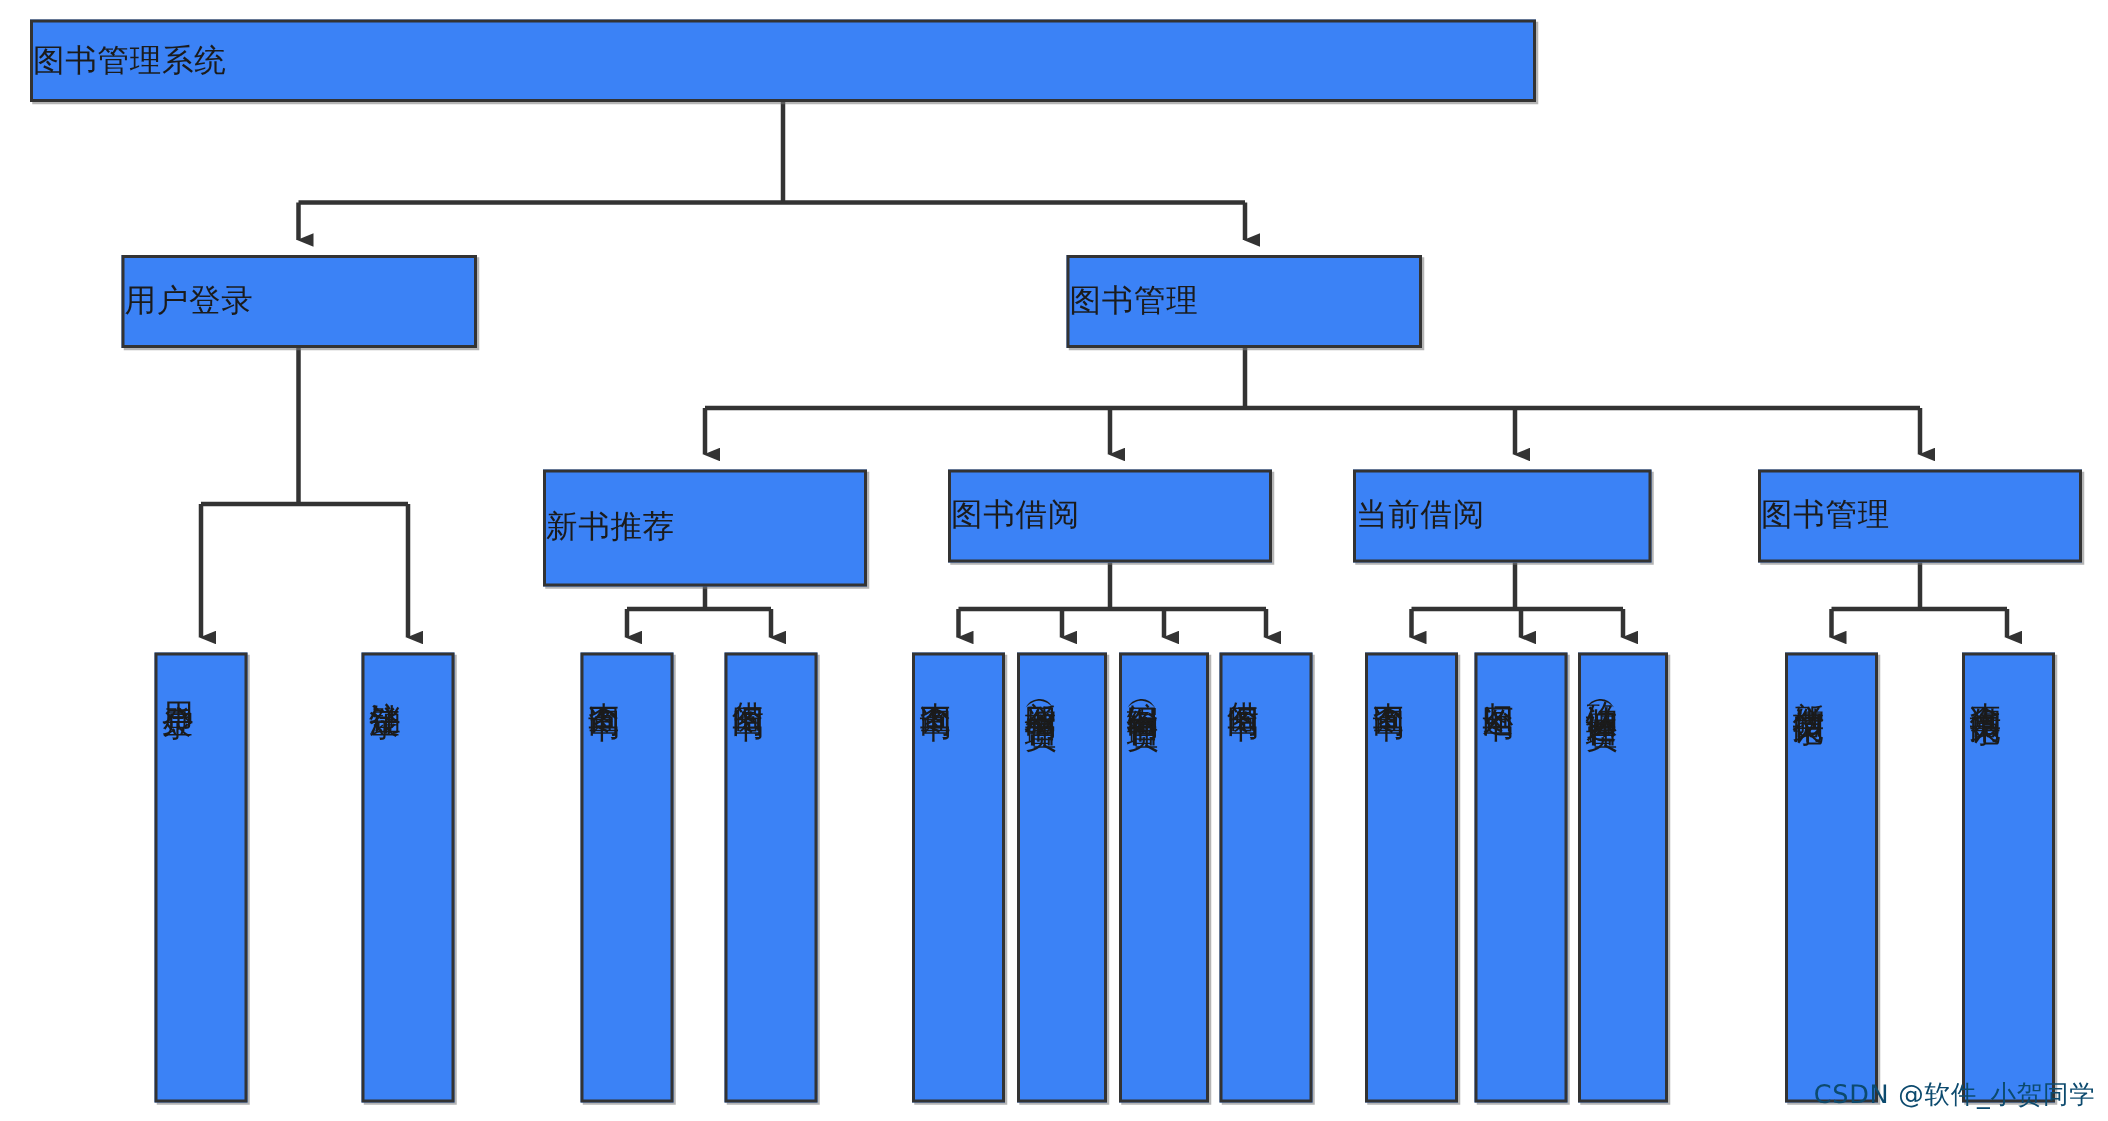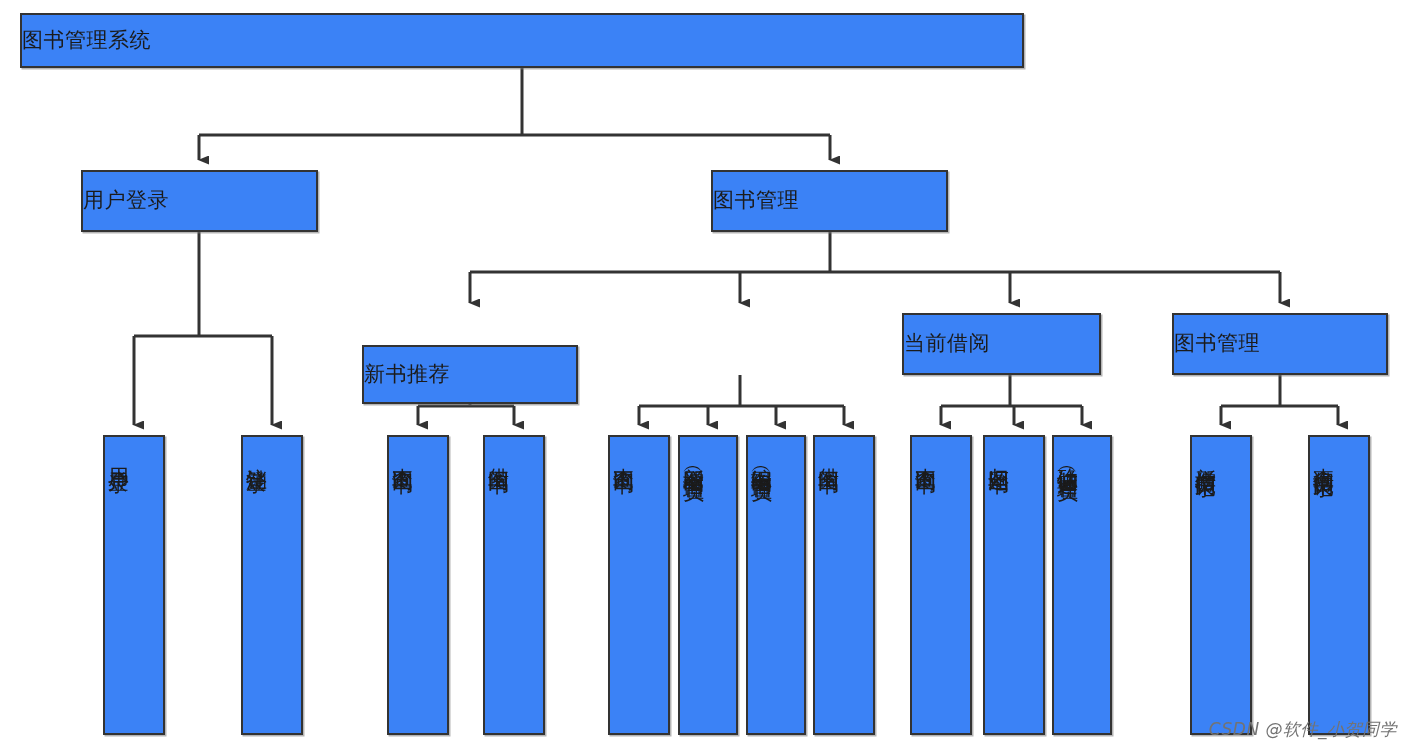--- a/index.html
+++ b/index.html
@@ -50,25 +50,24 @@
     text-orientation: upright;
     white-space: nowrap;
     letter-spacing: 2px;
     font-size: 21px;
   }
   #watermark {
     position: absolute;
     right: 8px;
     bottom: 6px;
     font-size: 17px;
-    color: #737373;
+    color: #0c4a6e;
     letter-spacing: 0.5px;
     white-space: nowrap;
     user-select: none;
-    font-style: italic;
   }
 </style>
 </head>
 <body>
 
 <div id="diagram-root">
 
   <svg id="edge-layer" viewBox="0 0 1405 747" xmlns="http://www.w3.org/2000/svg">
     <defs>
       <marker id="arrowhead" markerWidth="9" markerHeight="11" refX="4.5" refY="10" orient="auto" markerUnits="userSpaceOnUse">
@@ -123,22 +122,25 @@
     <span class="label">图书管理系统</span>
   </div>
 
   <div class="node" style="left: 81px; top: 170px; width: 237px; height: 62px;">
     <span class="label">用户登录</span>
   </div>
   <div class="node" style="left: 711px; top: 170px; width: 237px; height: 62px;">
     <span class="label">图书管理</span>
   </div>
 
-  <div class="node" style="left: 362px; top: 313px; width: 216px; height: 59px; margin-top: 32px;">
+  <div class="node" style="left: 362px; top: 313px; width: 216px; height: 78px;">
     <span class="label">新书推荐</span>
+  </div>
+  <div class="node" style="left: 632px; top: 313px; width: 216px; height: 62px;">
+    <span class="label">图书借阅</span>
   </div>
   <div class="node" style="left: 902px; top: 313px; width: 199px; height: 62px;">
     <span class="label">当前借阅</span>
   </div>
   <div class="node" style="left: 1172px; top: 313px; width: 216px; height: 62px;">
     <span class="label">图书管理</span>
   </div>
 
   <div class="node vertical" style="left: 103px; top: 435px; width: 62px; height: 300px;">
     <span class="label">用户登录</span>

